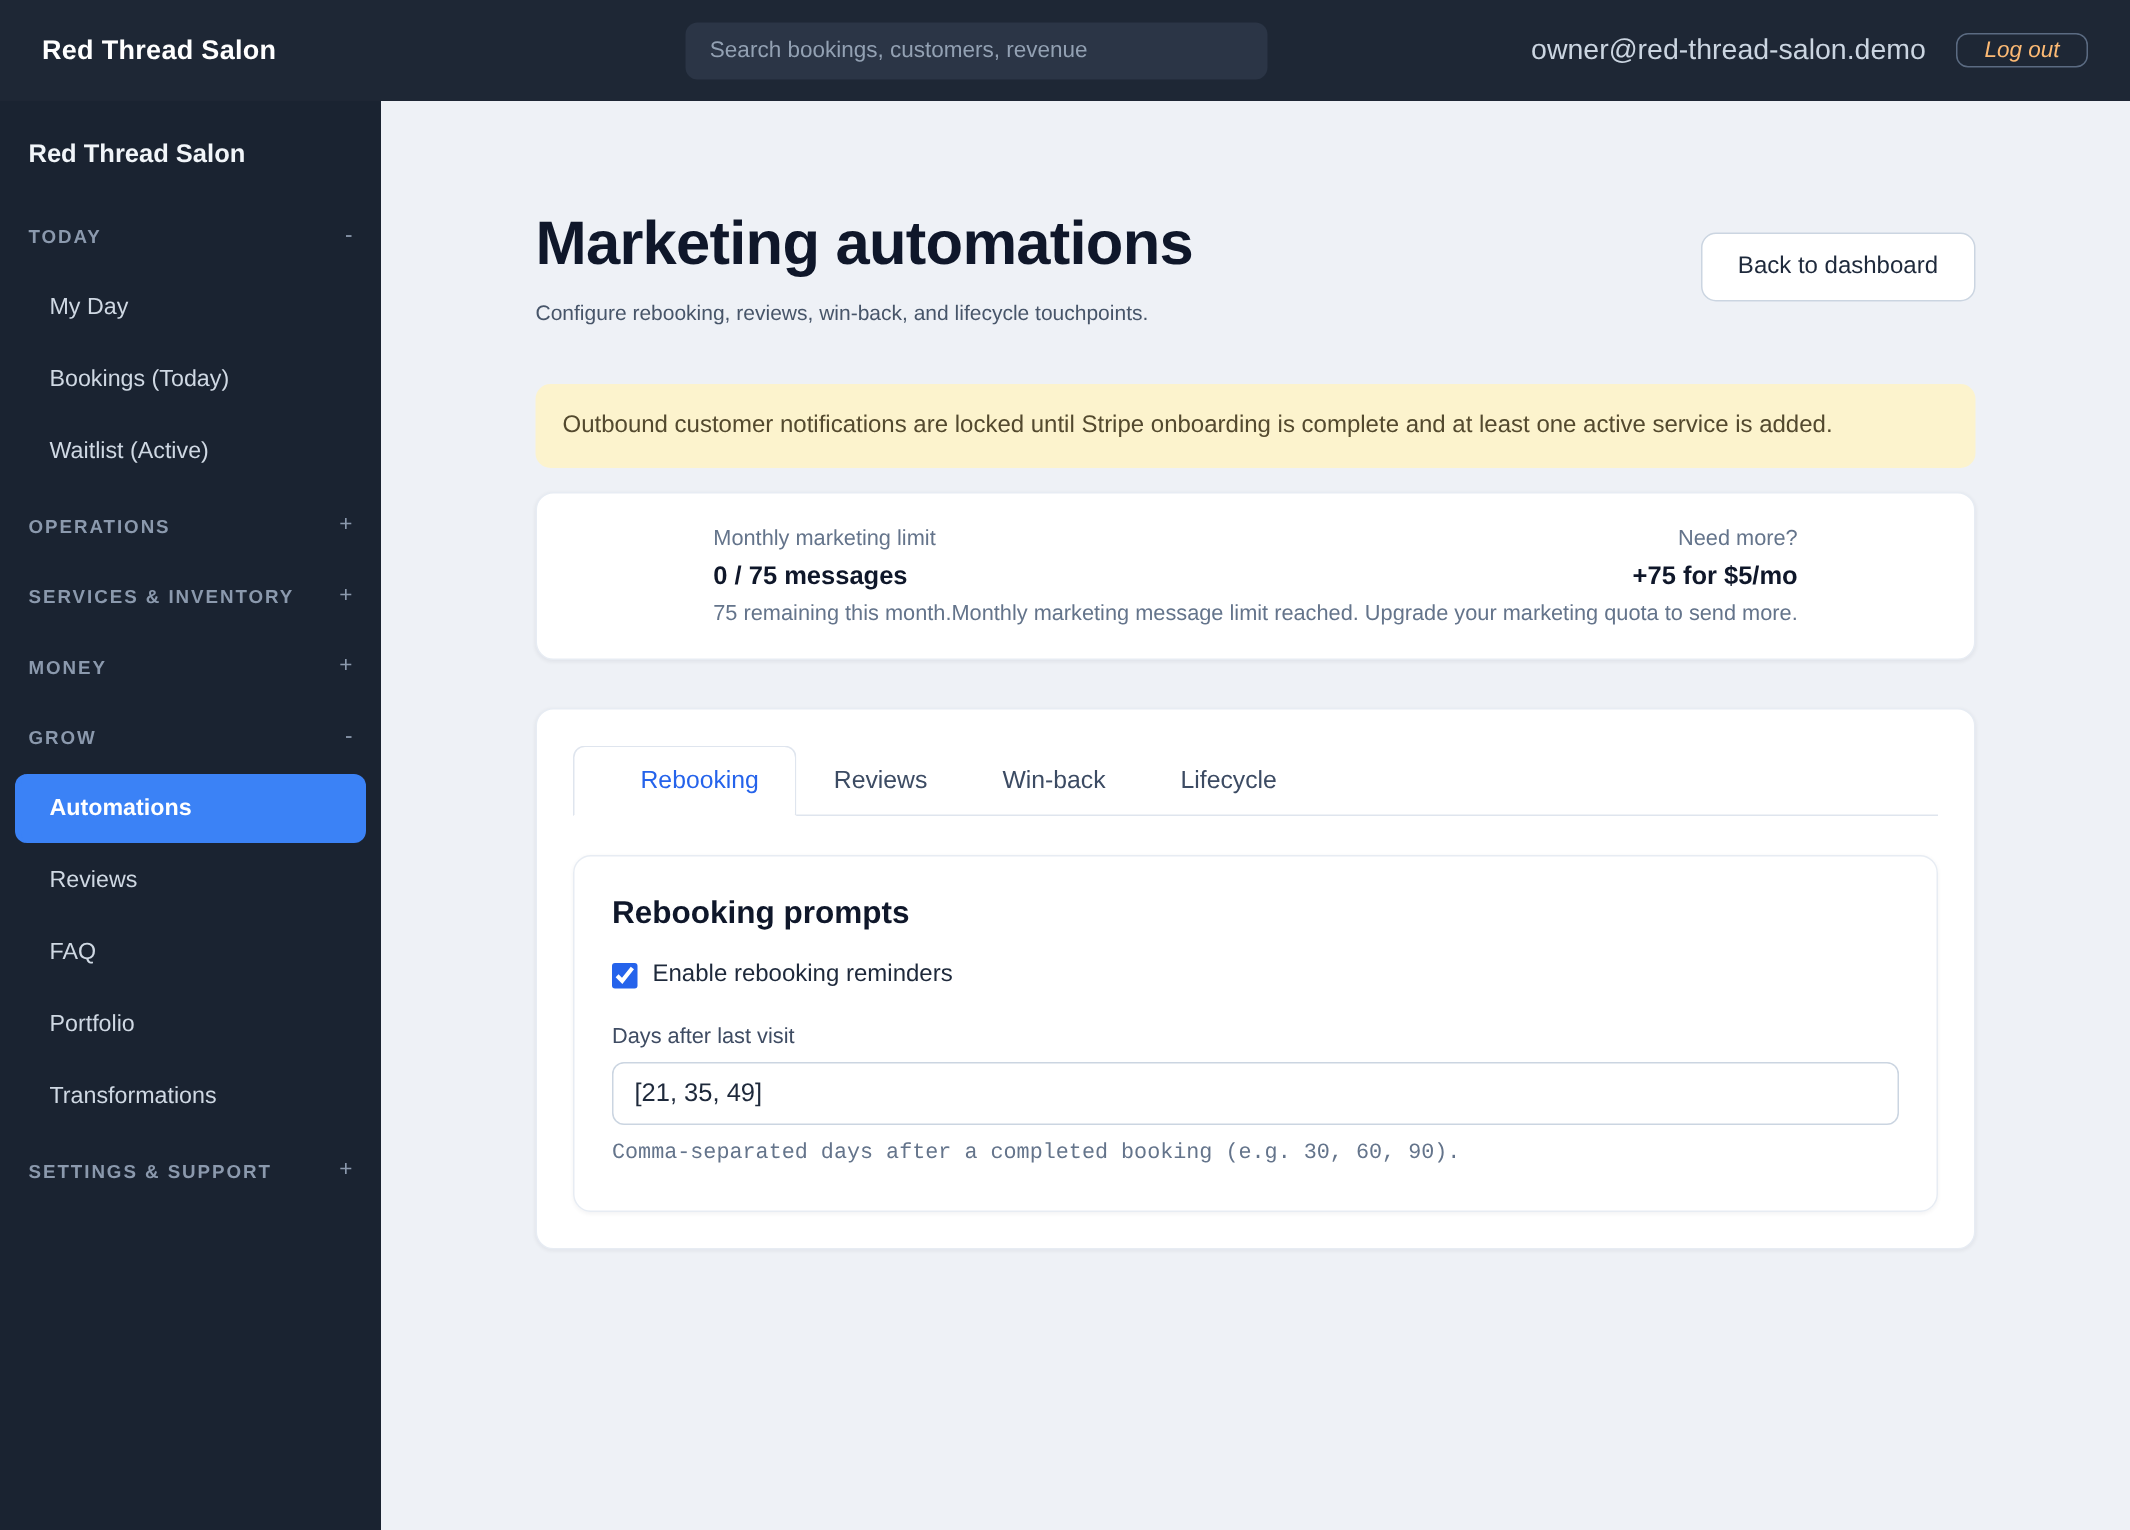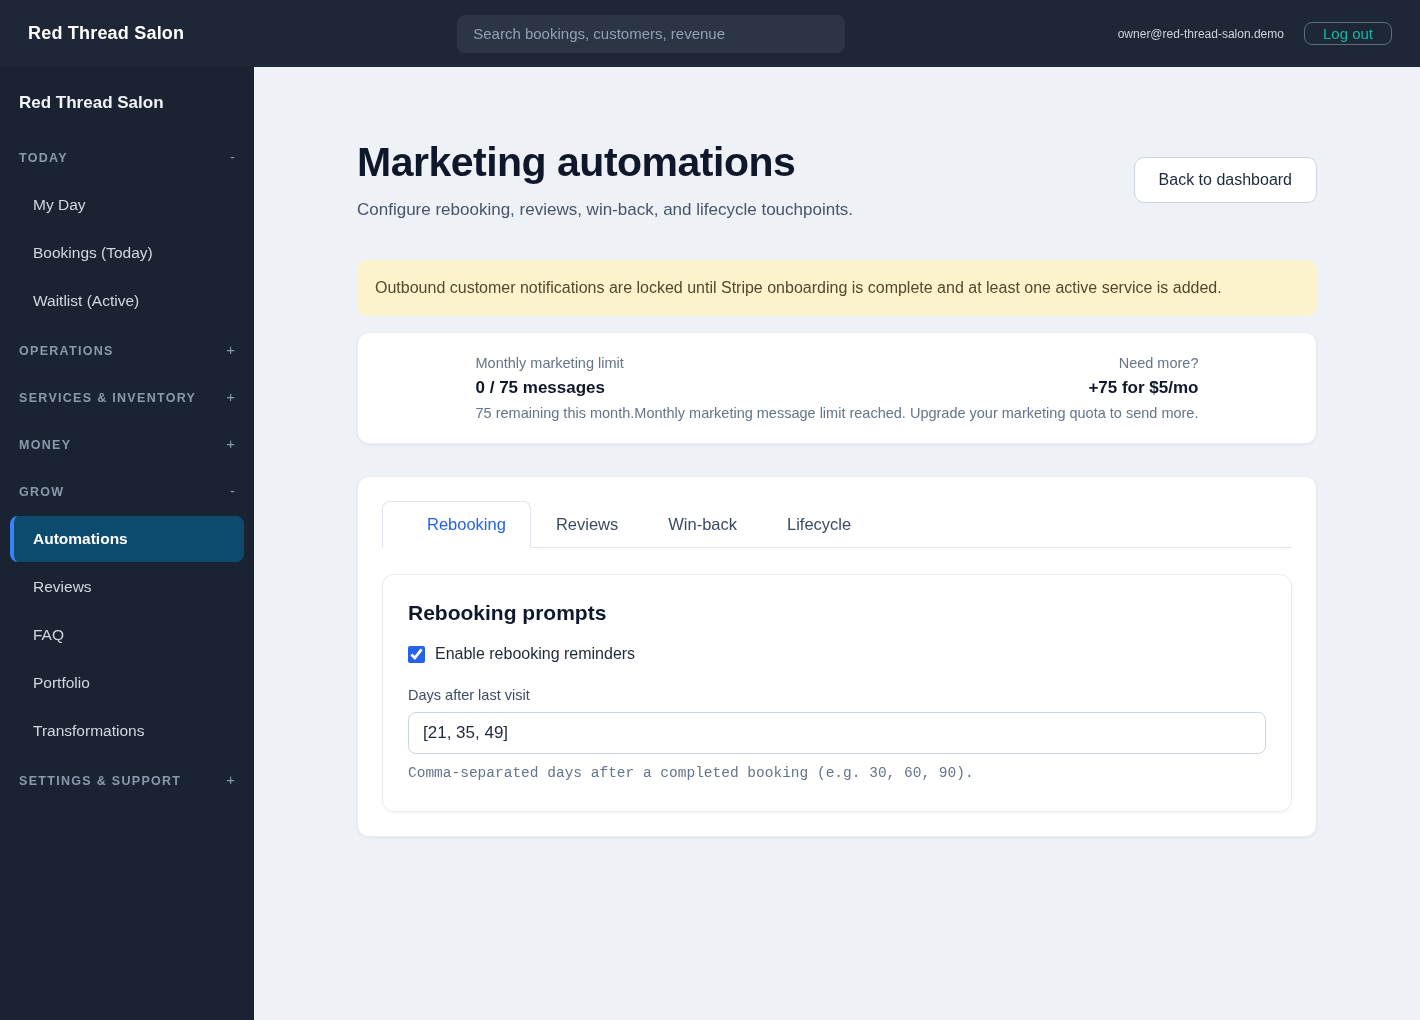--- a/index.html
+++ b/index.html
@@ -20,26 +20,27 @@
   }
   .brand { color: #ffffff; font-size: 18px; font-weight: 700; letter-spacing: .2px; }
   .search-input {
     margin-left: 273px; width: 388px; height: 38px;
     background: #2b3546; border: none; border-radius: 8px;
     color: #e2e8f0; font-size: 15px; padding: 0 16px; outline: none;
     font-family: "Liberation Sans", sans-serif;
   }
   .search-input::placeholder { color: #93a1b3; }
   .topbar-spacer { flex: 1; }
-  .user-email { color: #cbd5e1; font-size: 12px; margin-right: 20px; }
+  .user-email { color: #cbd5e1; font-size: 19px; margin-right: 20px; }
   .logout-btn {
-    background: transparent; color: #14b8a6;
+    background: transparent; color: #fdba74;
     border: 1px solid #5b6b82; border-radius: 8px;
     padding: 2px 18px; font-size: 15px; cursor: pointer;
     font-family: "Liberation Sans", sans-serif;
+    font-style: italic;
   }
 
   
   .sidebar {
     position: fixed; top: 67px; left: 0; bottom: 0; width: 254px;
     background: #1a2331; padding: 12px 10px 20px; overflow: hidden;
   }
   .sidebar-title {
     color: #f1f5f9; font-size: 17px; font-weight: 700;
     padding: 14px 9px 20px;
@@ -51,31 +52,31 @@
   .nav-section-label {
     color: #8b99ad; font-size: 12.5px; font-weight: 700; letter-spacing: 1.3px;
   }
   .nav-section-toggle { color: #8b99ad; font-size: 15px; }
   .nav-item {
     color: #cfd8e3; font-size: 15.5px;
     padding: 14px 23px; border-radius: 8px; margin: 2px 0;
     cursor: pointer; white-space: nowrap;
   }
   .nav-item.active {
-    background: #0c4a6e; color: #ffffff; font-weight: 600;
+    background: #3b82f6; color: #ffffff; font-weight: 600;
     border-left: 4px solid #3b82f6; padding-left: 19px;
   }
 
   
   .main { margin-left: 254px; padding-top: 67px; }
   .content { width: 960px; margin: 0 auto; padding: 72px 0 40px; }
 
   .page-header { display: flex; justify-content: space-between; align-items: center; margin-bottom: 40px; }
   .page-title { font-size: 41px; font-weight: 700; color: #0f172a; margin: 0 0 14px; letter-spacing: -.5px; }
-  .page-subtitle { font-size: 17px; color: #475569; margin: 0; }
+  .page-subtitle { font-size: 14px; color: #475569; margin: 0; }
   .back-btn {
     background: #ffffff; border: 1px solid #cbd5e1; border-radius: 10px;
     padding: 13px 24px; font-size: 16px; color: #1e293b; cursor: pointer;
     font-family: "Liberation Sans", sans-serif;
   }
 
   .notice {
     background: #fcf3cd; border-radius: 10px;
     padding: 19px 18px; font-size: 16px; color: #53492e;
     margin-bottom: 16px;

